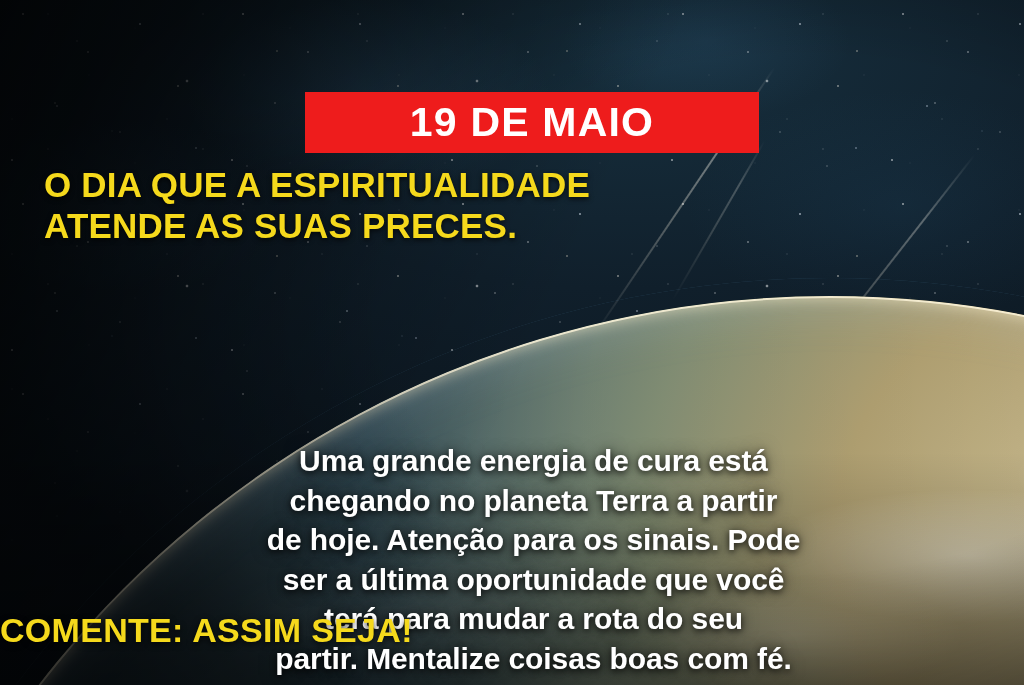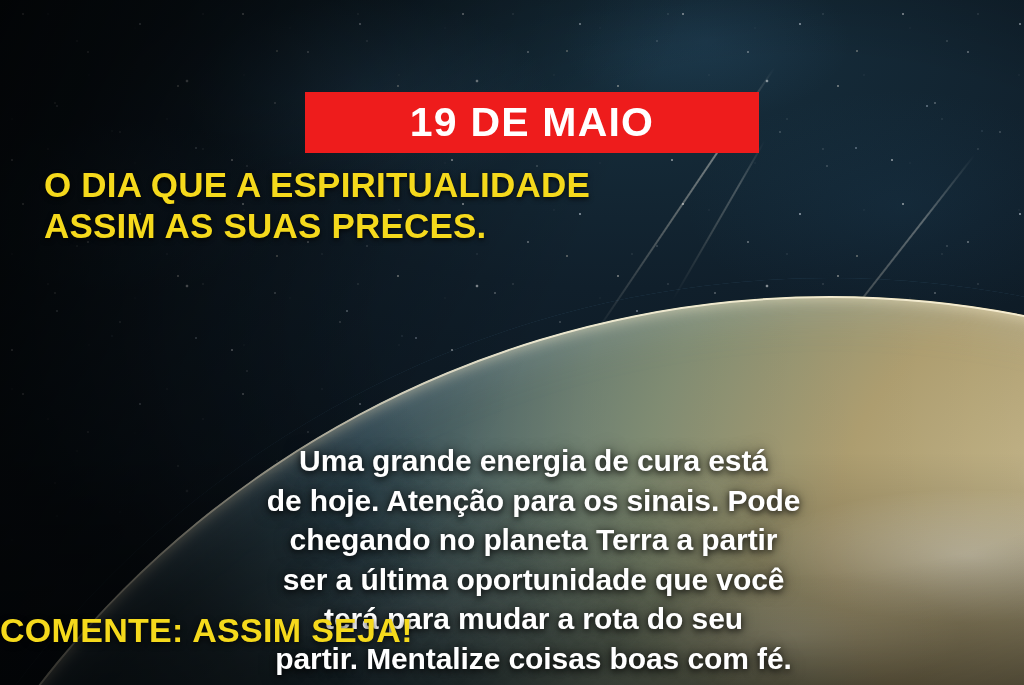--- a/index.html
+++ b/index.html
@@ -284,27 +284,27 @@
   <div class="bg-layer vignette"></div>
 
   <div class="content">
 
     <div class="date-banner">
       <span class="date-banner-text">19 DE MAIO</span>
     </div>
 
     <div class="headline">
       <div>O DIA QUE A ESPIRITUALIDADE</div>
-      <div>ASSIM AS SUAS PRECES.</div>
+      <div>ATENDE AS SUAS PRECES.</div>
     </div>
 
     <div class="body-copy">
       <div>Uma grande energia de cura está</div>
+      <div>chegando no planeta Terra a partir</div>
       <div>de hoje. Atenção para os sinais. Pode</div>
-      <div>chegando no planeta Terra a partir</div>
       <div>ser a última oportunidade que você</div>
       <div>terá para mudar a rota do seu</div>
       <div>partir. Mentalize coisas boas com fé.</div>
     </div>
 
     <div class="cta">
       <span>COMENTE: ASSIM SEJA!</span>
     </div>
 
   </div>

